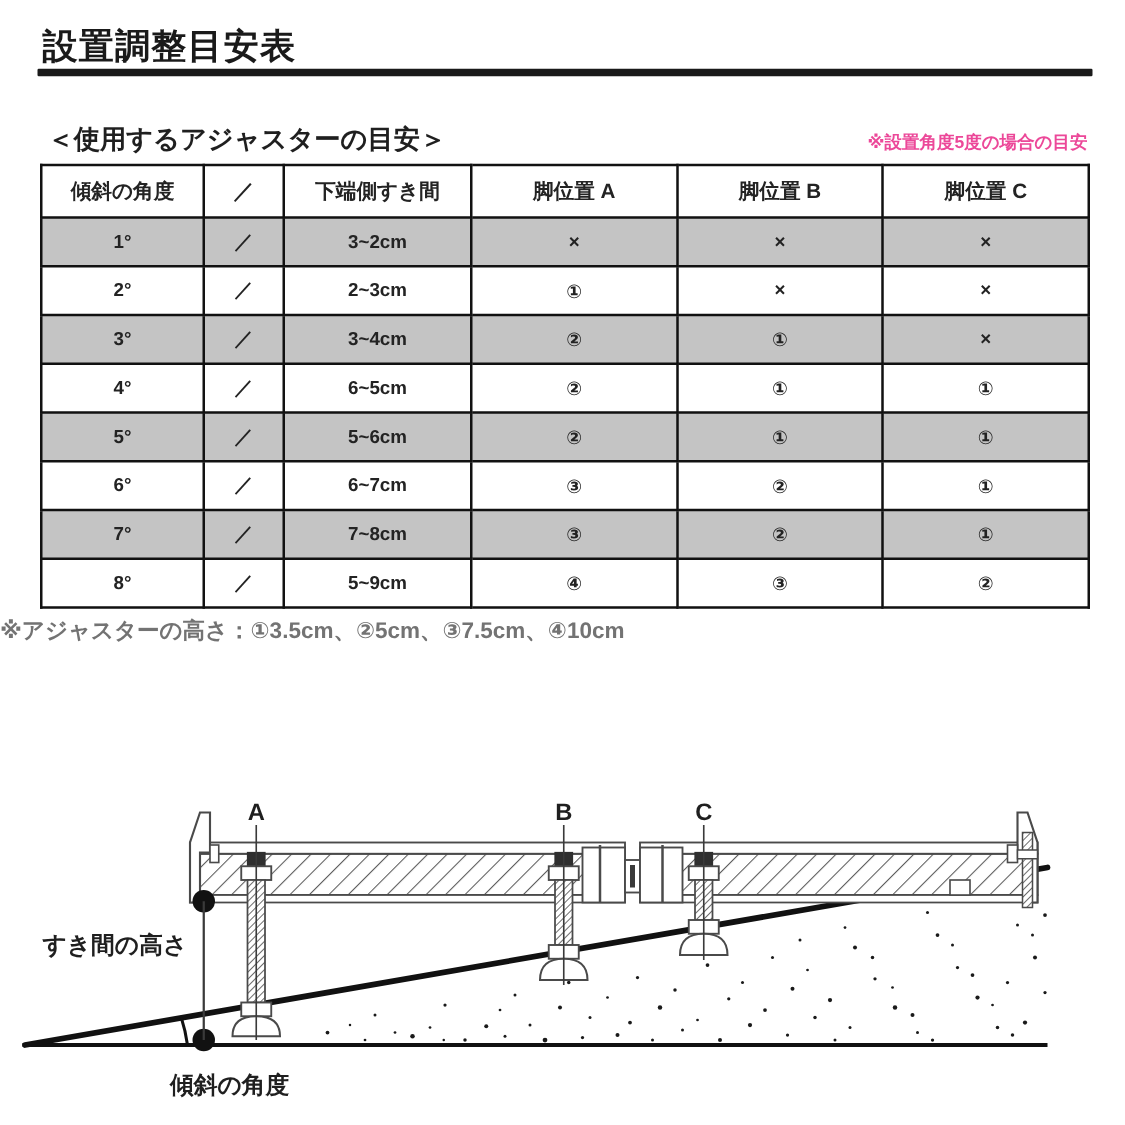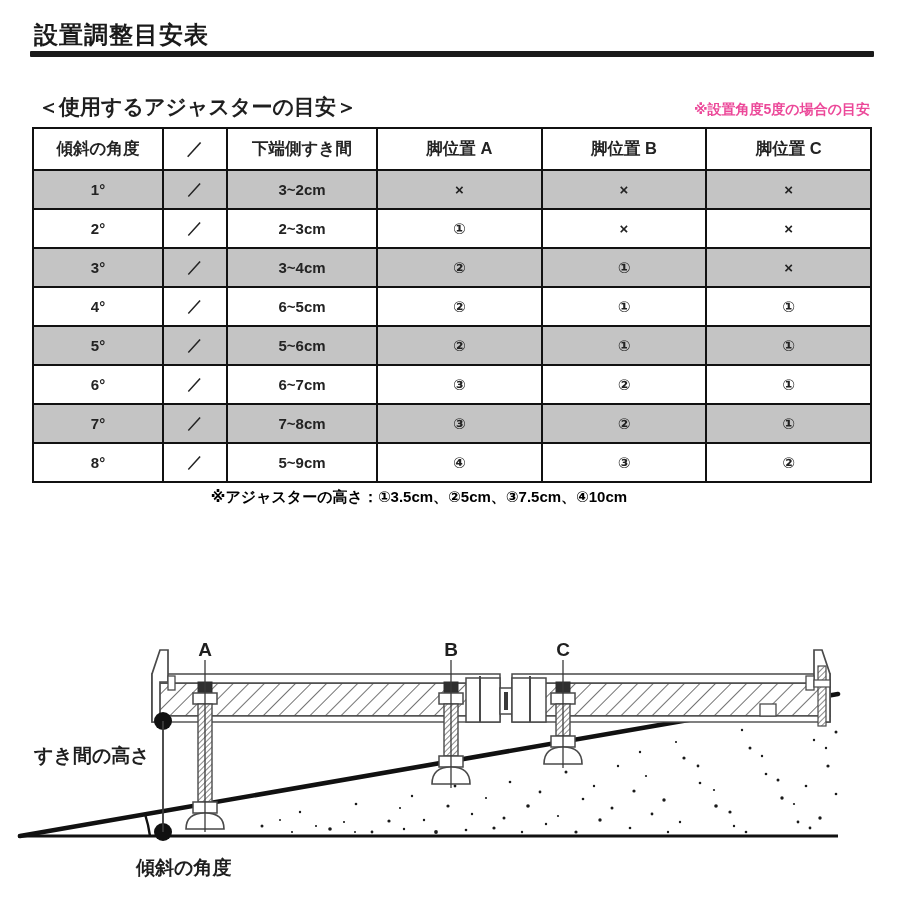--- a/index.html
+++ b/index.html
@@ -14,21 +14,21 @@
     color: #231f20;
     position: relative;
     overflow: hidden;
   }
 
   
   .title-block {
     padding: 22px 0 0 34px;
   }
   .doc-title {
-    font-size: 24px;
+    font-size: 28px;
     font-weight: 700;
     letter-spacing: 1px;
     line-height: 1.05;
     margin: 0;
     color: #1a1a1a;
   }
   .title-rule {
     margin: 4px 26px 0 30px;
     height: 6px;
     background: #1a1a1a;
@@ -97,24 +97,24 @@
   col.c-angle { width: 130px; }
   col.c-slash { width: 64px; }
   col.c-gap   { width: 150px; }
   col.c-leg   { width: 164.66px; }
   .cell-sym { font-size: 16px; line-height: 1; }
   .circled  { font-size: 17px; }
 
   
   .table-footnote {
     margin: 5px 32px 0 0;
-    text-align: center;
-    font-size: 15px;
-    font-weight: 600;
-    color: #000000;
+    text-align: left;
+    font-size: 18px;
+    font-weight: 600;
+    color: #737373;
     padding-right: 30px;
   }
 
   
   .diagram-wrap {
     position: absolute;
     left: 0;
     top: 636px;
     width: 900px;
     height: 264px;

